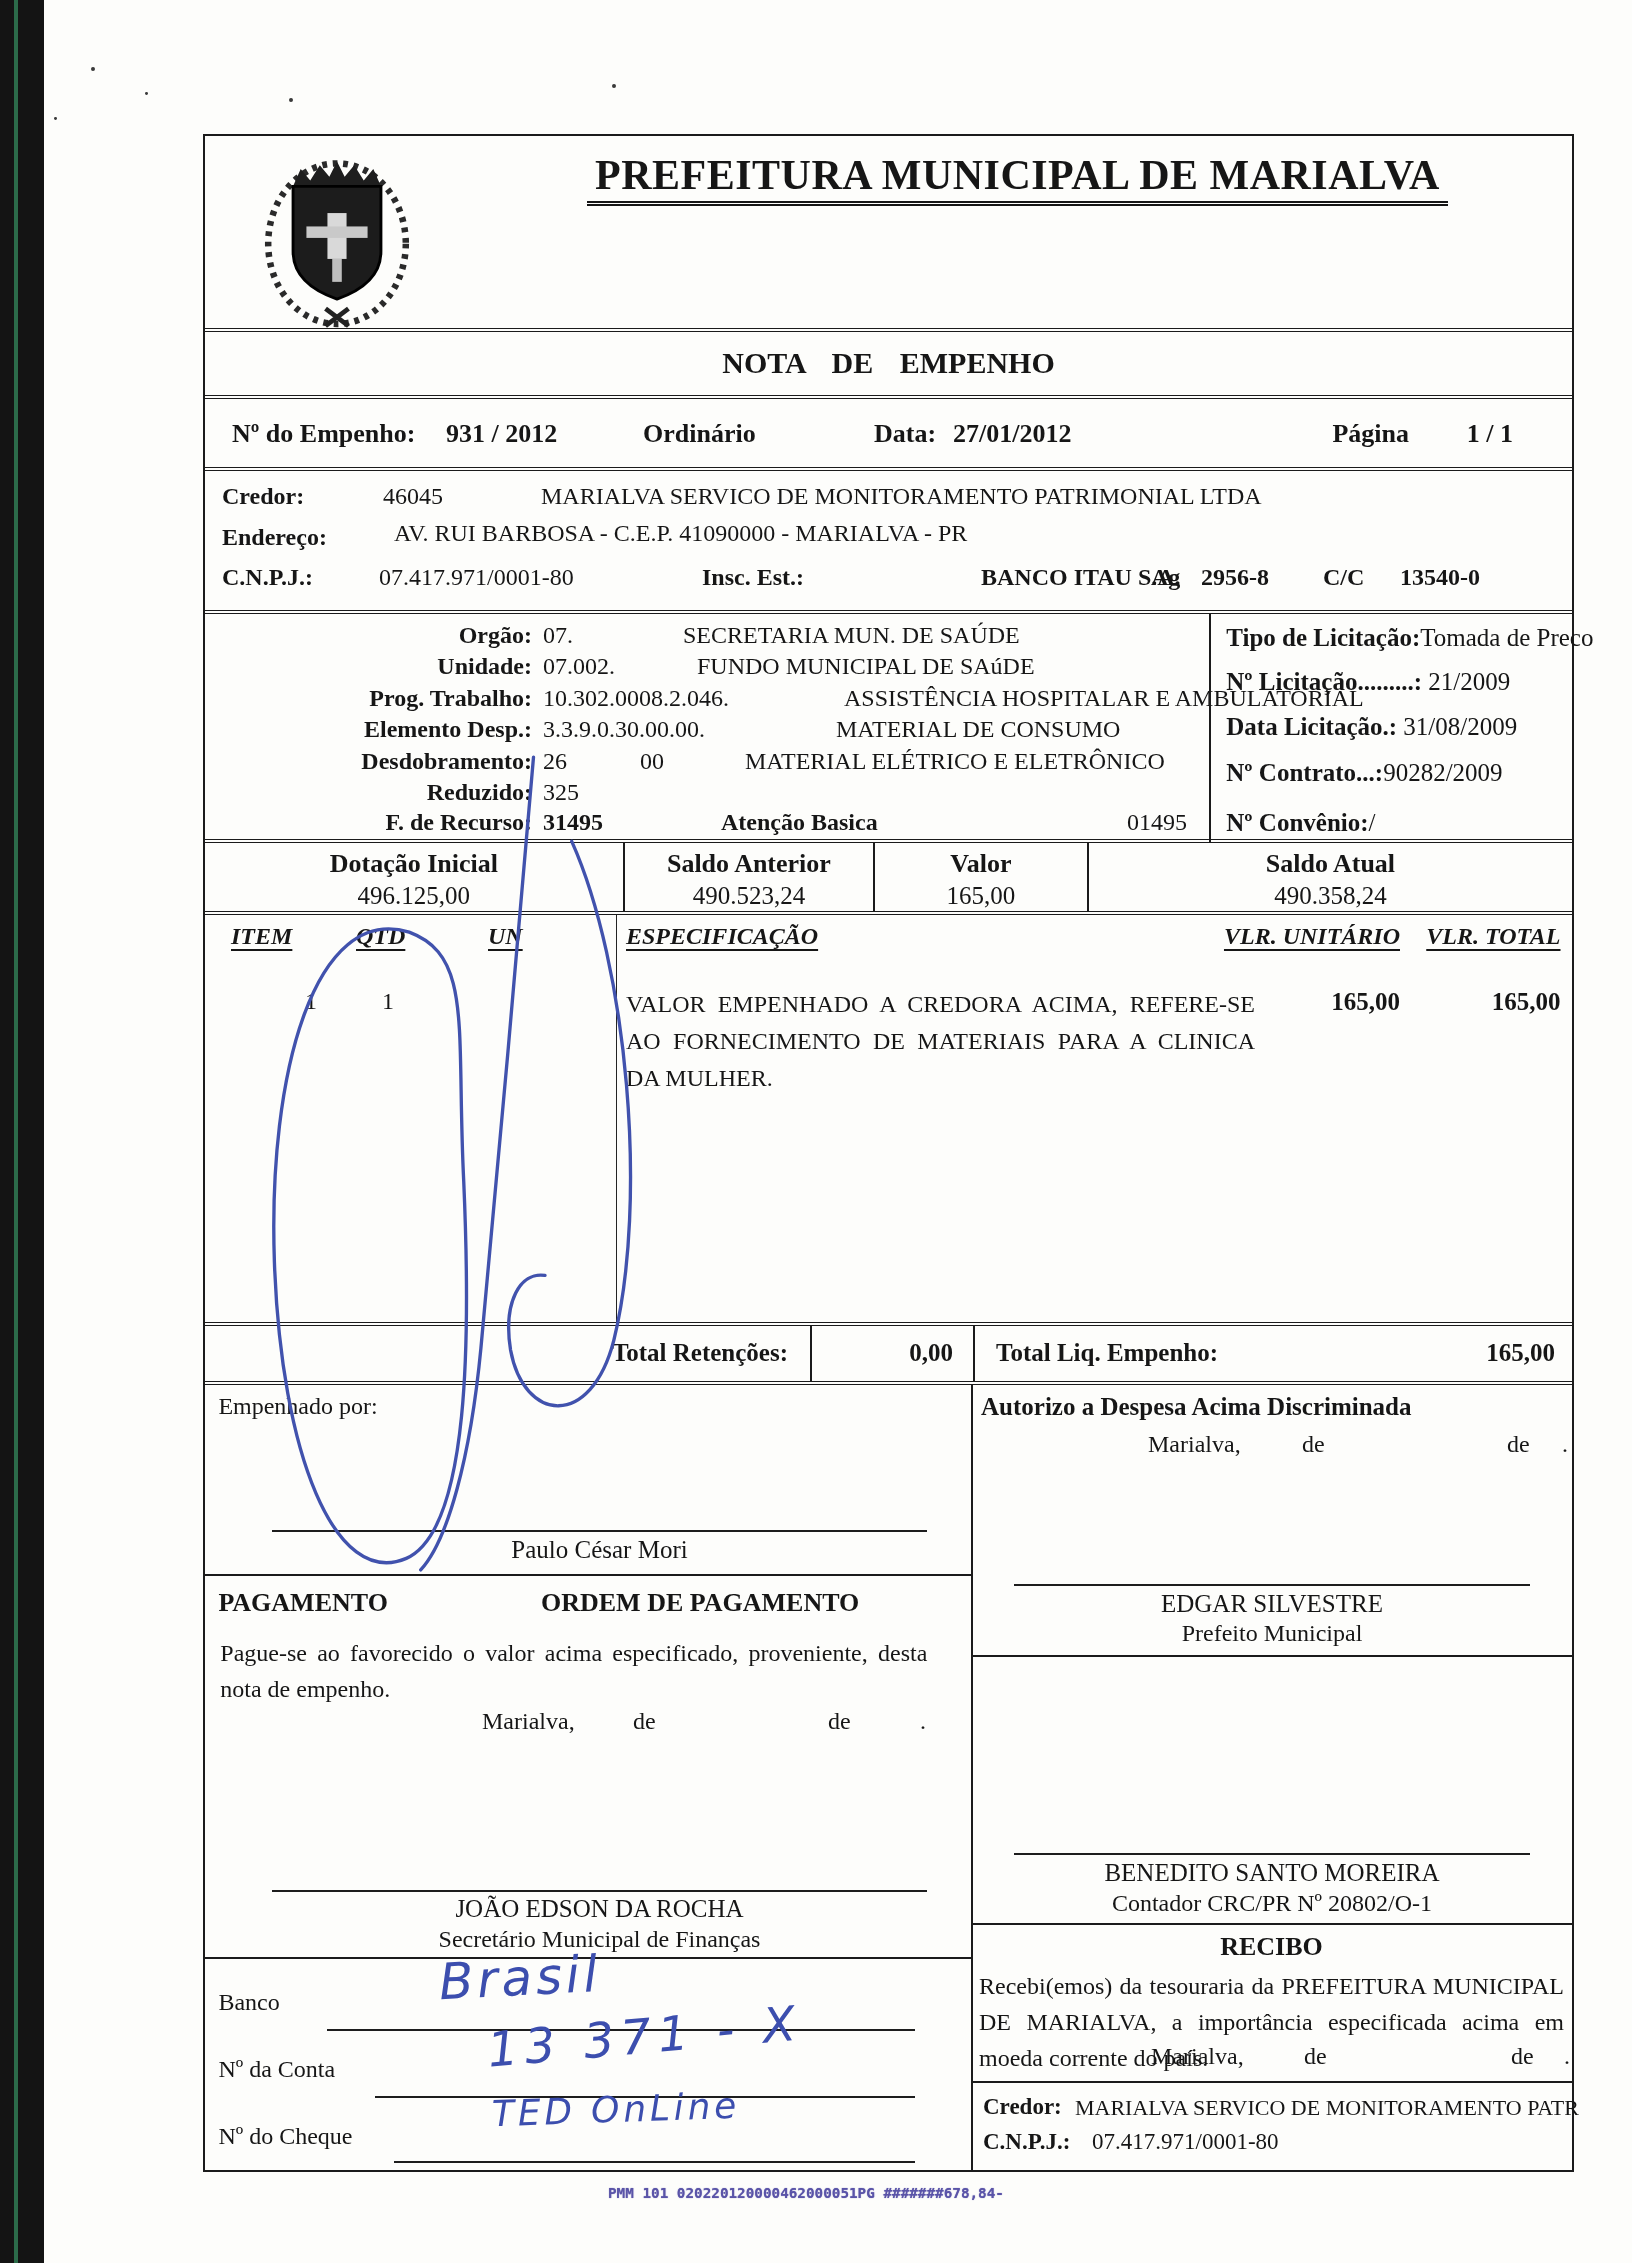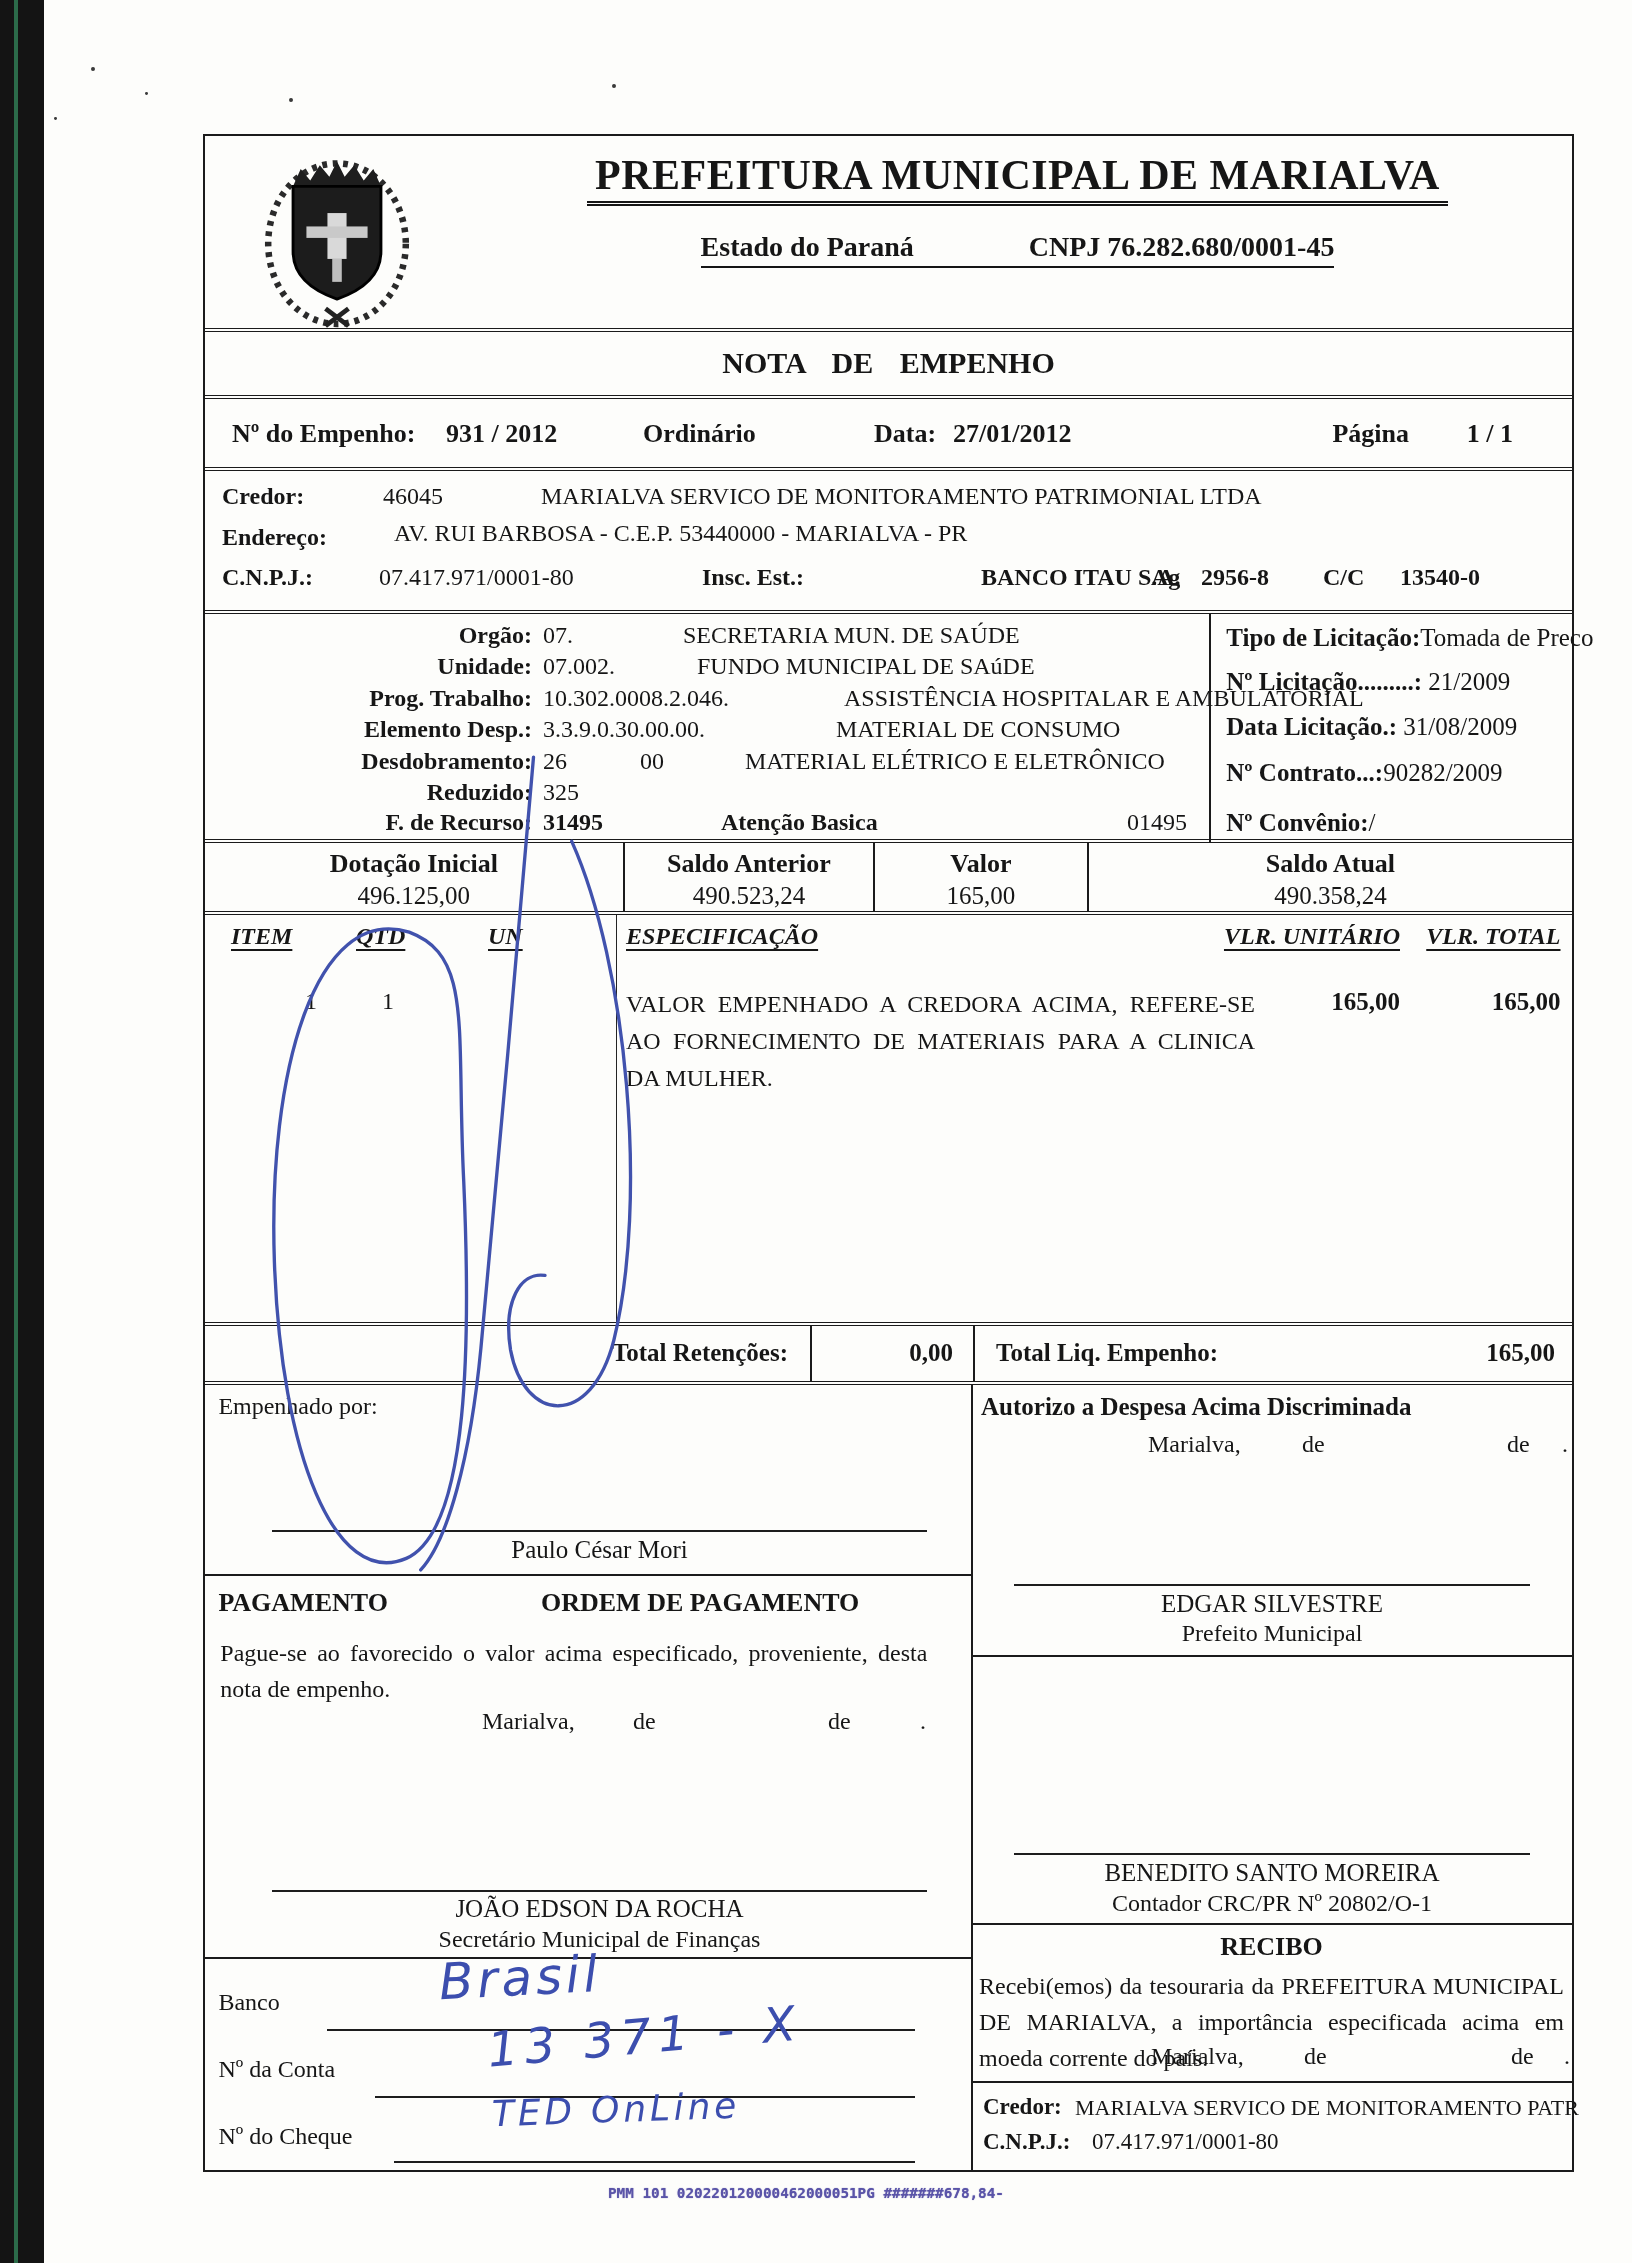--- a/index.html
+++ b/index.html
@@ -90,23 +90,20 @@
           <ellipse cx="45" cy="52" rx="36" ry="42" fill="none" stroke="#2a2a2a" stroke-width="3.4" stroke-dasharray="2.5 3"></ellipse>
           <path d="M22 22 l4 -9 5 6 5 -8 5 6 4 -8 4 8 5 -6 5 8 5 -6 4 9 z" fill="#1e1e1e"></path>
           <path d="M22 22 h46 v34 q0 17 -23 25 q-23 -8 -23 -25 z" fill="#1c1c1c" stroke="#000" stroke-width="1.5"></path>
           <rect x="40" y="36" width="10" height="24" fill="#d9d9d9"></rect>
           <rect x="29" y="43" width="32" height="6" fill="#c9c9c9"></rect>
           <rect x="42.5" y="60" width="5" height="12" fill="#bfbfbf"></rect>
           <path d="M39 86 l12 9 M51 86 l-12 9" stroke="#222" stroke-width="2.5"></path>
         </svg>
       </div>
       <div class="hdr-title"><span>PREFEITURA MUNICIPAL DE MARIALVA</span></div>
-      <div class="hdr-row2">
-        <span class="wrap"><span>Estado do Paraná</span><span class="gap"></span><span>CNPJ 76.282.680/0001-45</span></span>
-      </div>
     </div>
 
     <div class="sec" style="height:67px;">
       <div class="titlebar">NOTA DE EMPENHO</div>
     </div>
 
     <div class="sec" style="height:72px; font-size:26px; font-weight:700;">
       <span class="s" style="left:27px;top:20px;">Nº do Empenho:</span>
       <span class="s" style="left:241px;top:20px;">931 / 2012</span>
       <span class="s" style="left:438px;top:20px;">Ordinário</span>
@@ -114,21 +111,21 @@
       <span class="s" style="left:748px;top:20px;">27/01/2012</span>
       <span class="s" style="right:163px;top:20px;">Página</span>
       <span class="s" style="right:59px;top:20px;">1 / 1</span>
     </div>
 
     <div class="sec" style="height:143px; font-size:24px;">
       <span class="s b" style="left:17px;top:11.5px;">Credor:</span>
       <span class="s" style="left:178px;top:11.5px;">46045</span>
       <span class="s" style="left:336px;top:11.5px;">MARIALVA SERVICO DE MONITORAMENTO PATRIMONIAL LTDA</span>
       <span class="s b" style="left:17px;top:53px;">Endereço:</span>
-      <span class="s" style="left:189px;top:49px;">AV. RUI BARBOSA  -  C.E.P. 53440000  -  MARIALVA  -  PR</span>
+      <span class="s" style="left:189px;top:49px;">AV. RUI BARBOSA  -  C.E.P. 41090000  -  MARIALVA  -  PR</span>
       <span class="s b" style="left:17px;top:93px;">C.N.P.J.:</span>
       <span class="s" style="left:174px;top:93px;">07.417.971/0001-80</span>
       <span class="s b" style="left:497px;top:93px;">Insc. Est.:</span>
       <span class="s b" style="left:776px;top:93px;">BANCO ITAU S.A.</span>
       <span class="s b" style="left:946px;top:93px;">Ag</span>
       <span class="s b" style="left:996px;top:93px;">2956-8</span>
       <span class="s b" style="left:1118px;top:93px;">C/C</span>
       <span class="s b" style="left:1195px;top:93px;">13540-0</span>
     </div>
 

